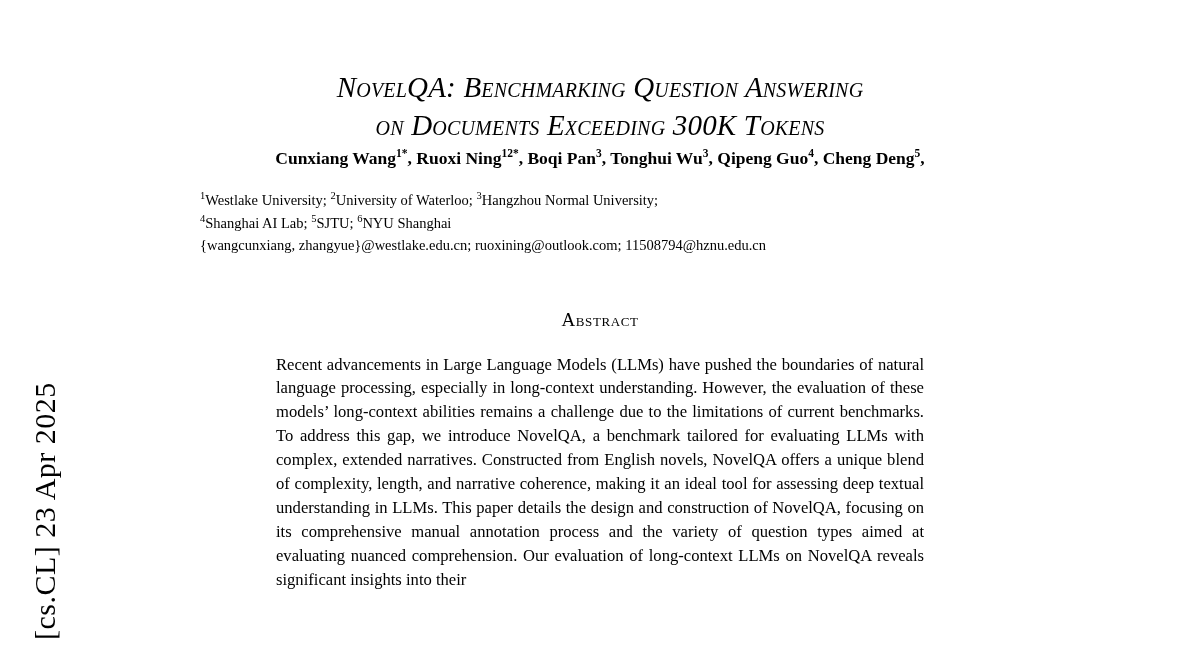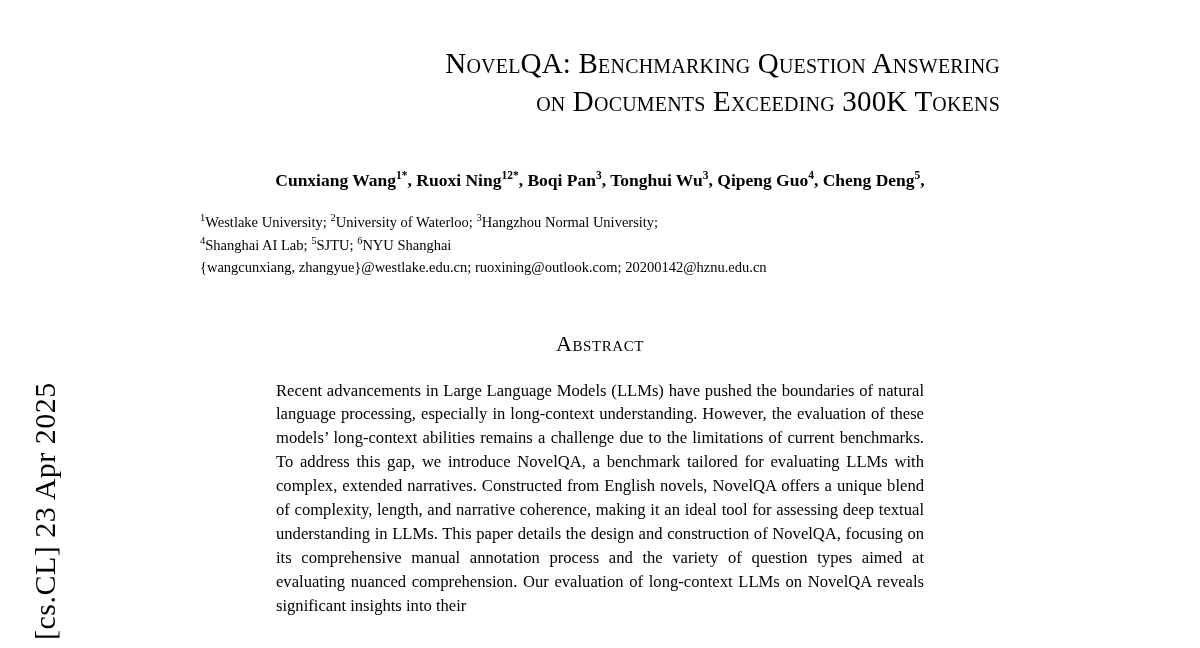--- a/index.html
+++ b/index.html
@@ -49,52 +49,52 @@
   }
 
   .content {
     position: absolute;
     left: 200px;
     top: 0;
     width: 800px;
   }
 
   .title {
-    margin-top: 44px;
+    margin-top: 68px;
     font-size: 29px;
     line-height: 1.32;
     font-variant: small-caps;
-    text-align: right;
+    text-align: center;
     letter-spacing: 0.2px;
+    font-style: italic;
   }
   .title .line { display: block; }
 
   .authors {
-    margin-top: 46px;
     text-align: center;
     font-size: 17.5px;
     font-weight: bold;
     line-height: 1.55;
   }
   .authors .aline { display: block; }
   .authors sup, .affil sup { font-weight: bold; font-size: 11.5px; }
 
   .affil {
     margin-top: 16px;
     font-size: 14.5px;
     line-height: 1.5;
     font-weight: normal;
   }
   .affil sup { font-weight: normal; font-size: 10.5px; }
   .affil .eline { font-size: 14.5px; }
 
   .abstract-head {
     margin-top: 52px;
     text-align: center;
-    font-size: 22px;
+    font-size: 19px;
     font-variant: small-caps;
     letter-spacing: 0.6px;
   }
 
   .abstract-body {
     margin: 22px auto 16px auto;
     width: 648px;
     font-size: 16.6px;
     line-height: 1.44;
     text-align: justify;
@@ -118,21 +118,21 @@
       <span class="line">on Documents Exceeding 300K Tokens</span>
     </div>
 
     <div class="authors">
       <span class="aline">Cunxiang Wang<sup>1*</sup>, Ruoxi Ning<sup>12*</sup>, Boqi Pan<sup>3</sup>, Tonghui Wu<sup>3</sup>, Qipeng Guo<sup>4</sup>, Cheng Deng<sup>5</sup>,</span>
     </div>
 
     <div class="affil">
       <div><sup>1</sup>Westlake University; <sup>2</sup>University of Waterloo; <sup>3</sup>Hangzhou Normal University;</div>
       <div><sup>4</sup>Shanghai AI Lab; <sup>5</sup>SJTU; <sup>6</sup>NYU Shanghai</div>
-      <div class="eline">{wangcunxiang, zhangyue}@westlake.edu.cn; ruoxining@outlook.com; 20200142@hznu.edu.cn</div>
+      <div class="eline">{wangcunxiang, zhangyue}@westlake.edu.cn; ruoxining@outlook.com; 11508794@hznu.edu.cn</div>
     </div>
 
     <div class="abstract-head">Abstract</div>
 
     <div class="abstract-body">Recent advancements in Large Language Models (LLMs) have pushed the boundaries of natural language processing, especially in long-context understanding. However, the evaluation of these models’ long-context abilities remains a challenge due to the limitations of current benchmarks. To address this gap, we introduce NovelQA, a benchmark tailored for evaluating LLMs with complex, extended narratives. Constructed from English novels, NovelQA offers a unique blend of complexity, length, and narrative coherence, making it an ideal tool for assessing deep textual understanding in LLMs. This paper details the design and construction of NovelQA, focusing on its comprehensive manual annotation process and the variety of question types aimed at evaluating nuanced comprehension. Our evaluation of long-context LLMs on NovelQA reveals significant insights into their</div>
 
   </div>
 </div>
 
 </body></html>

